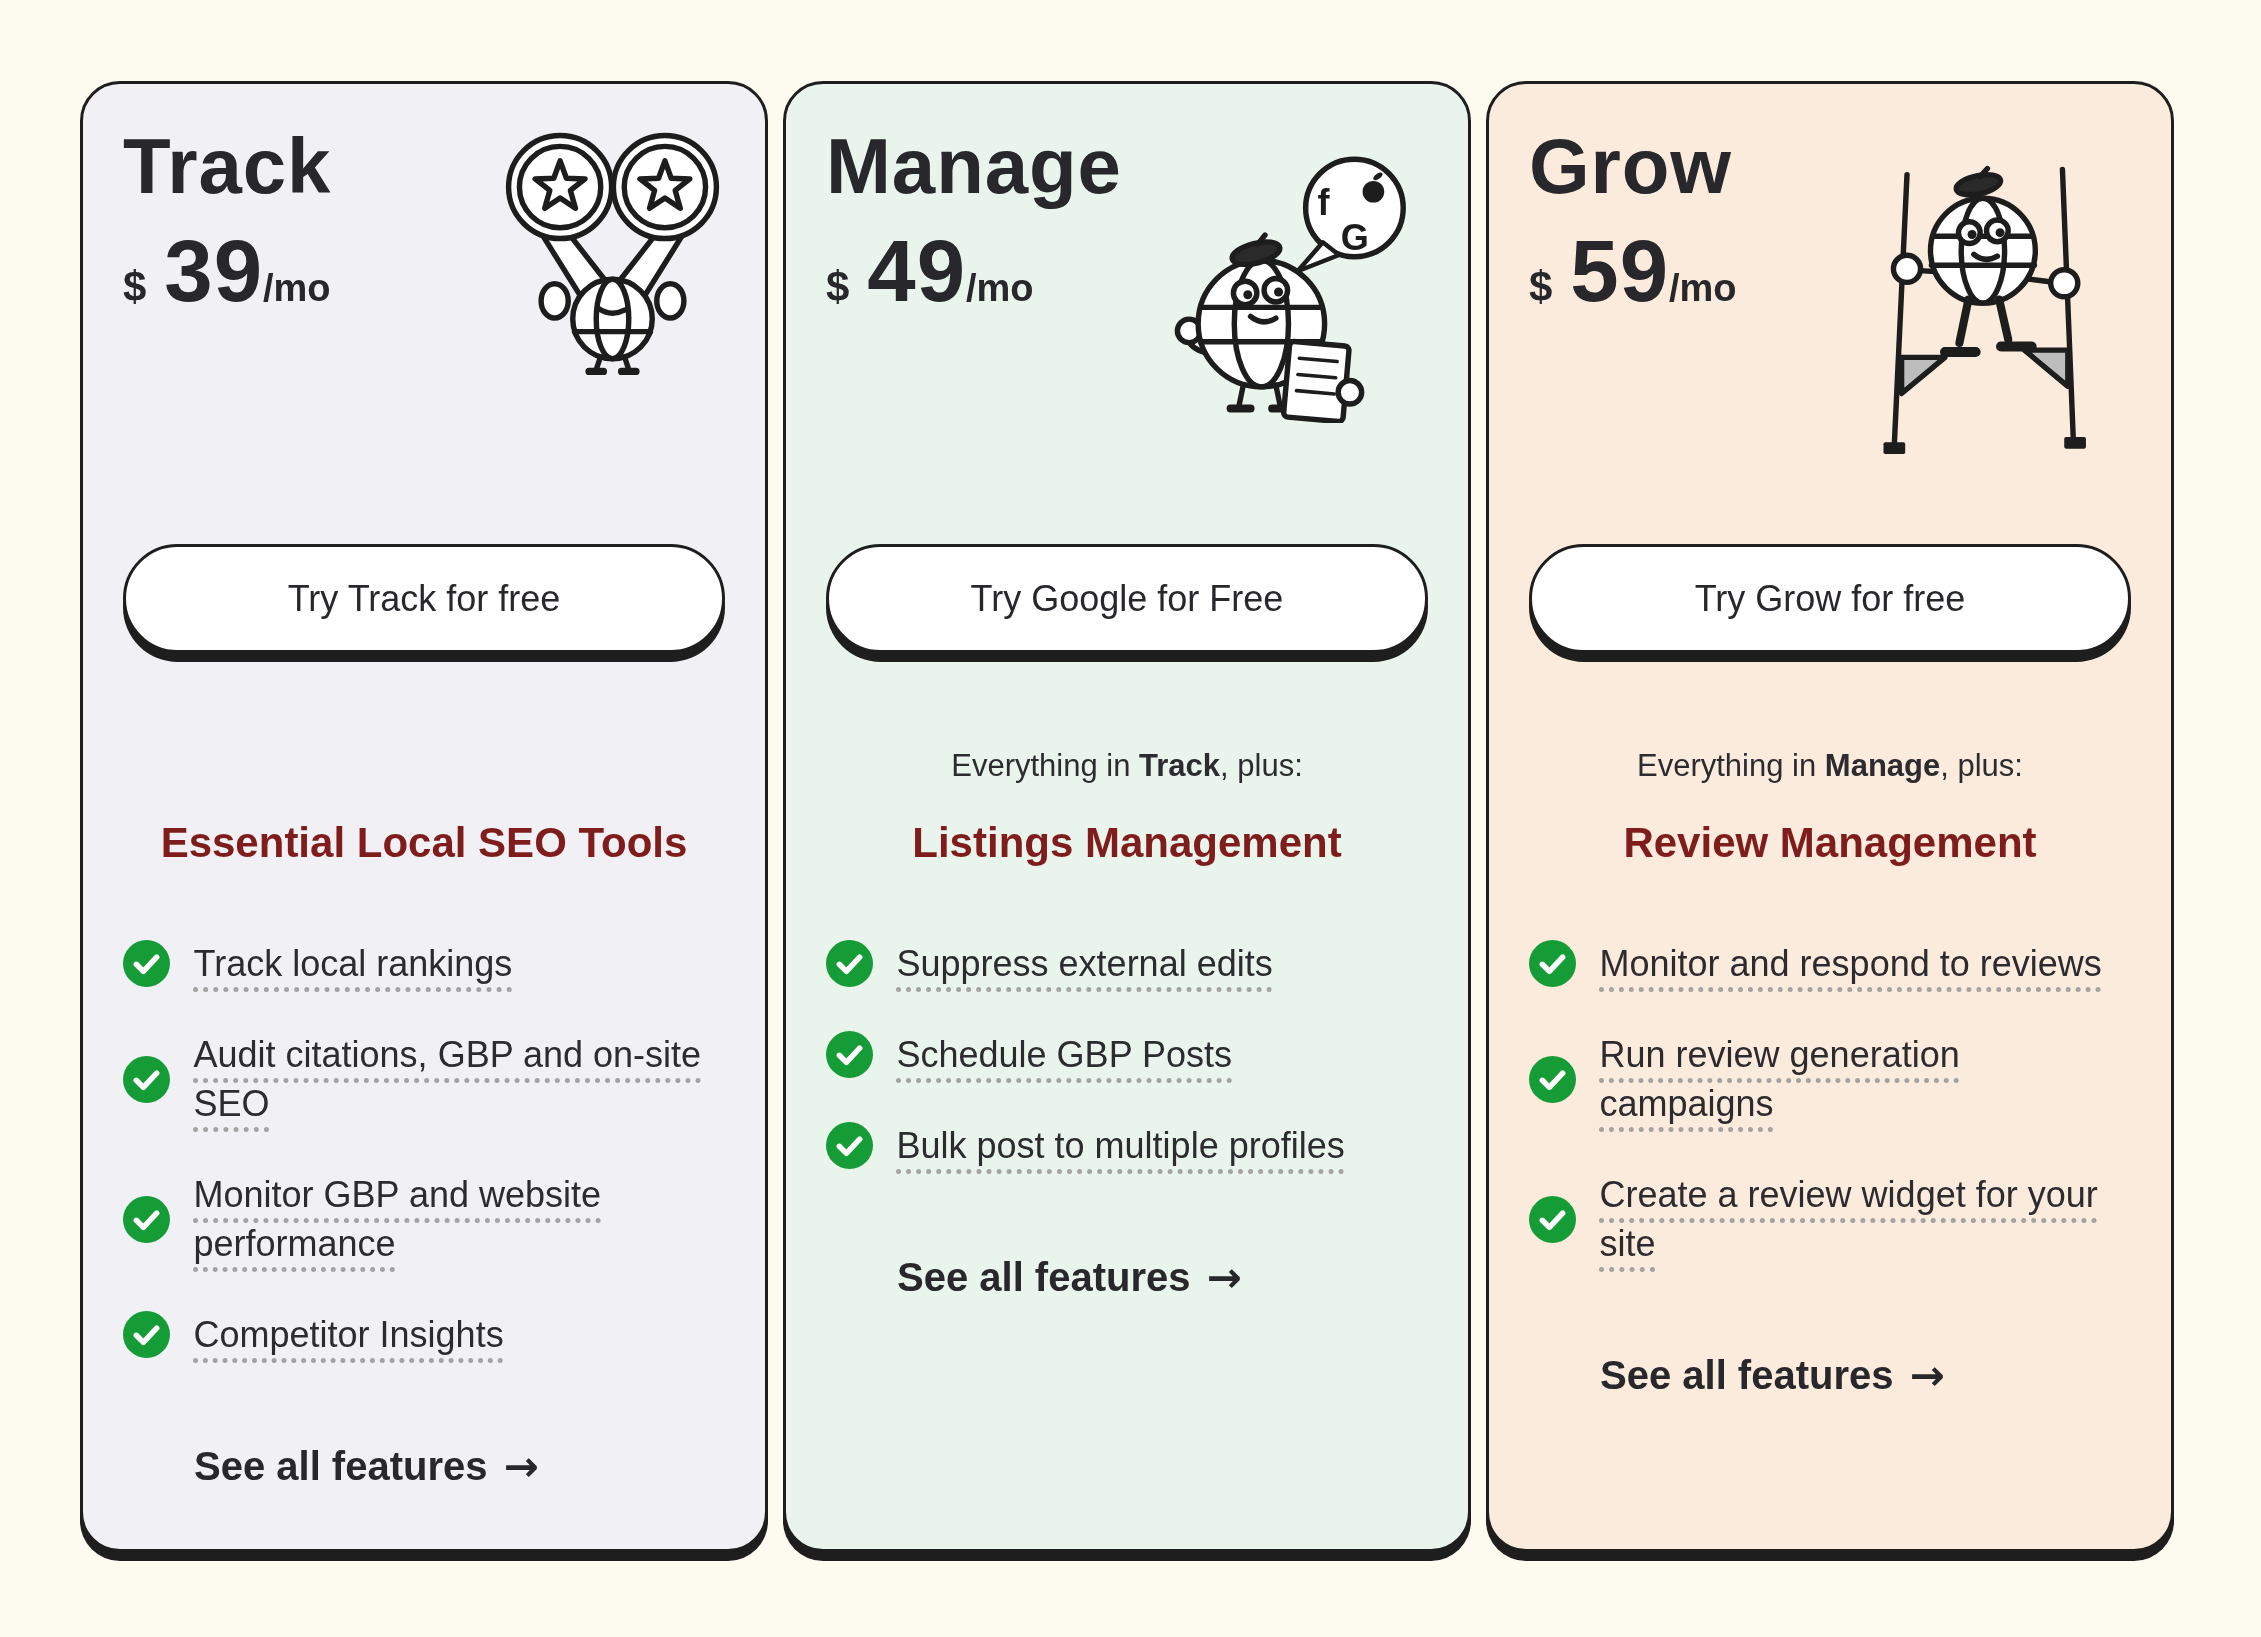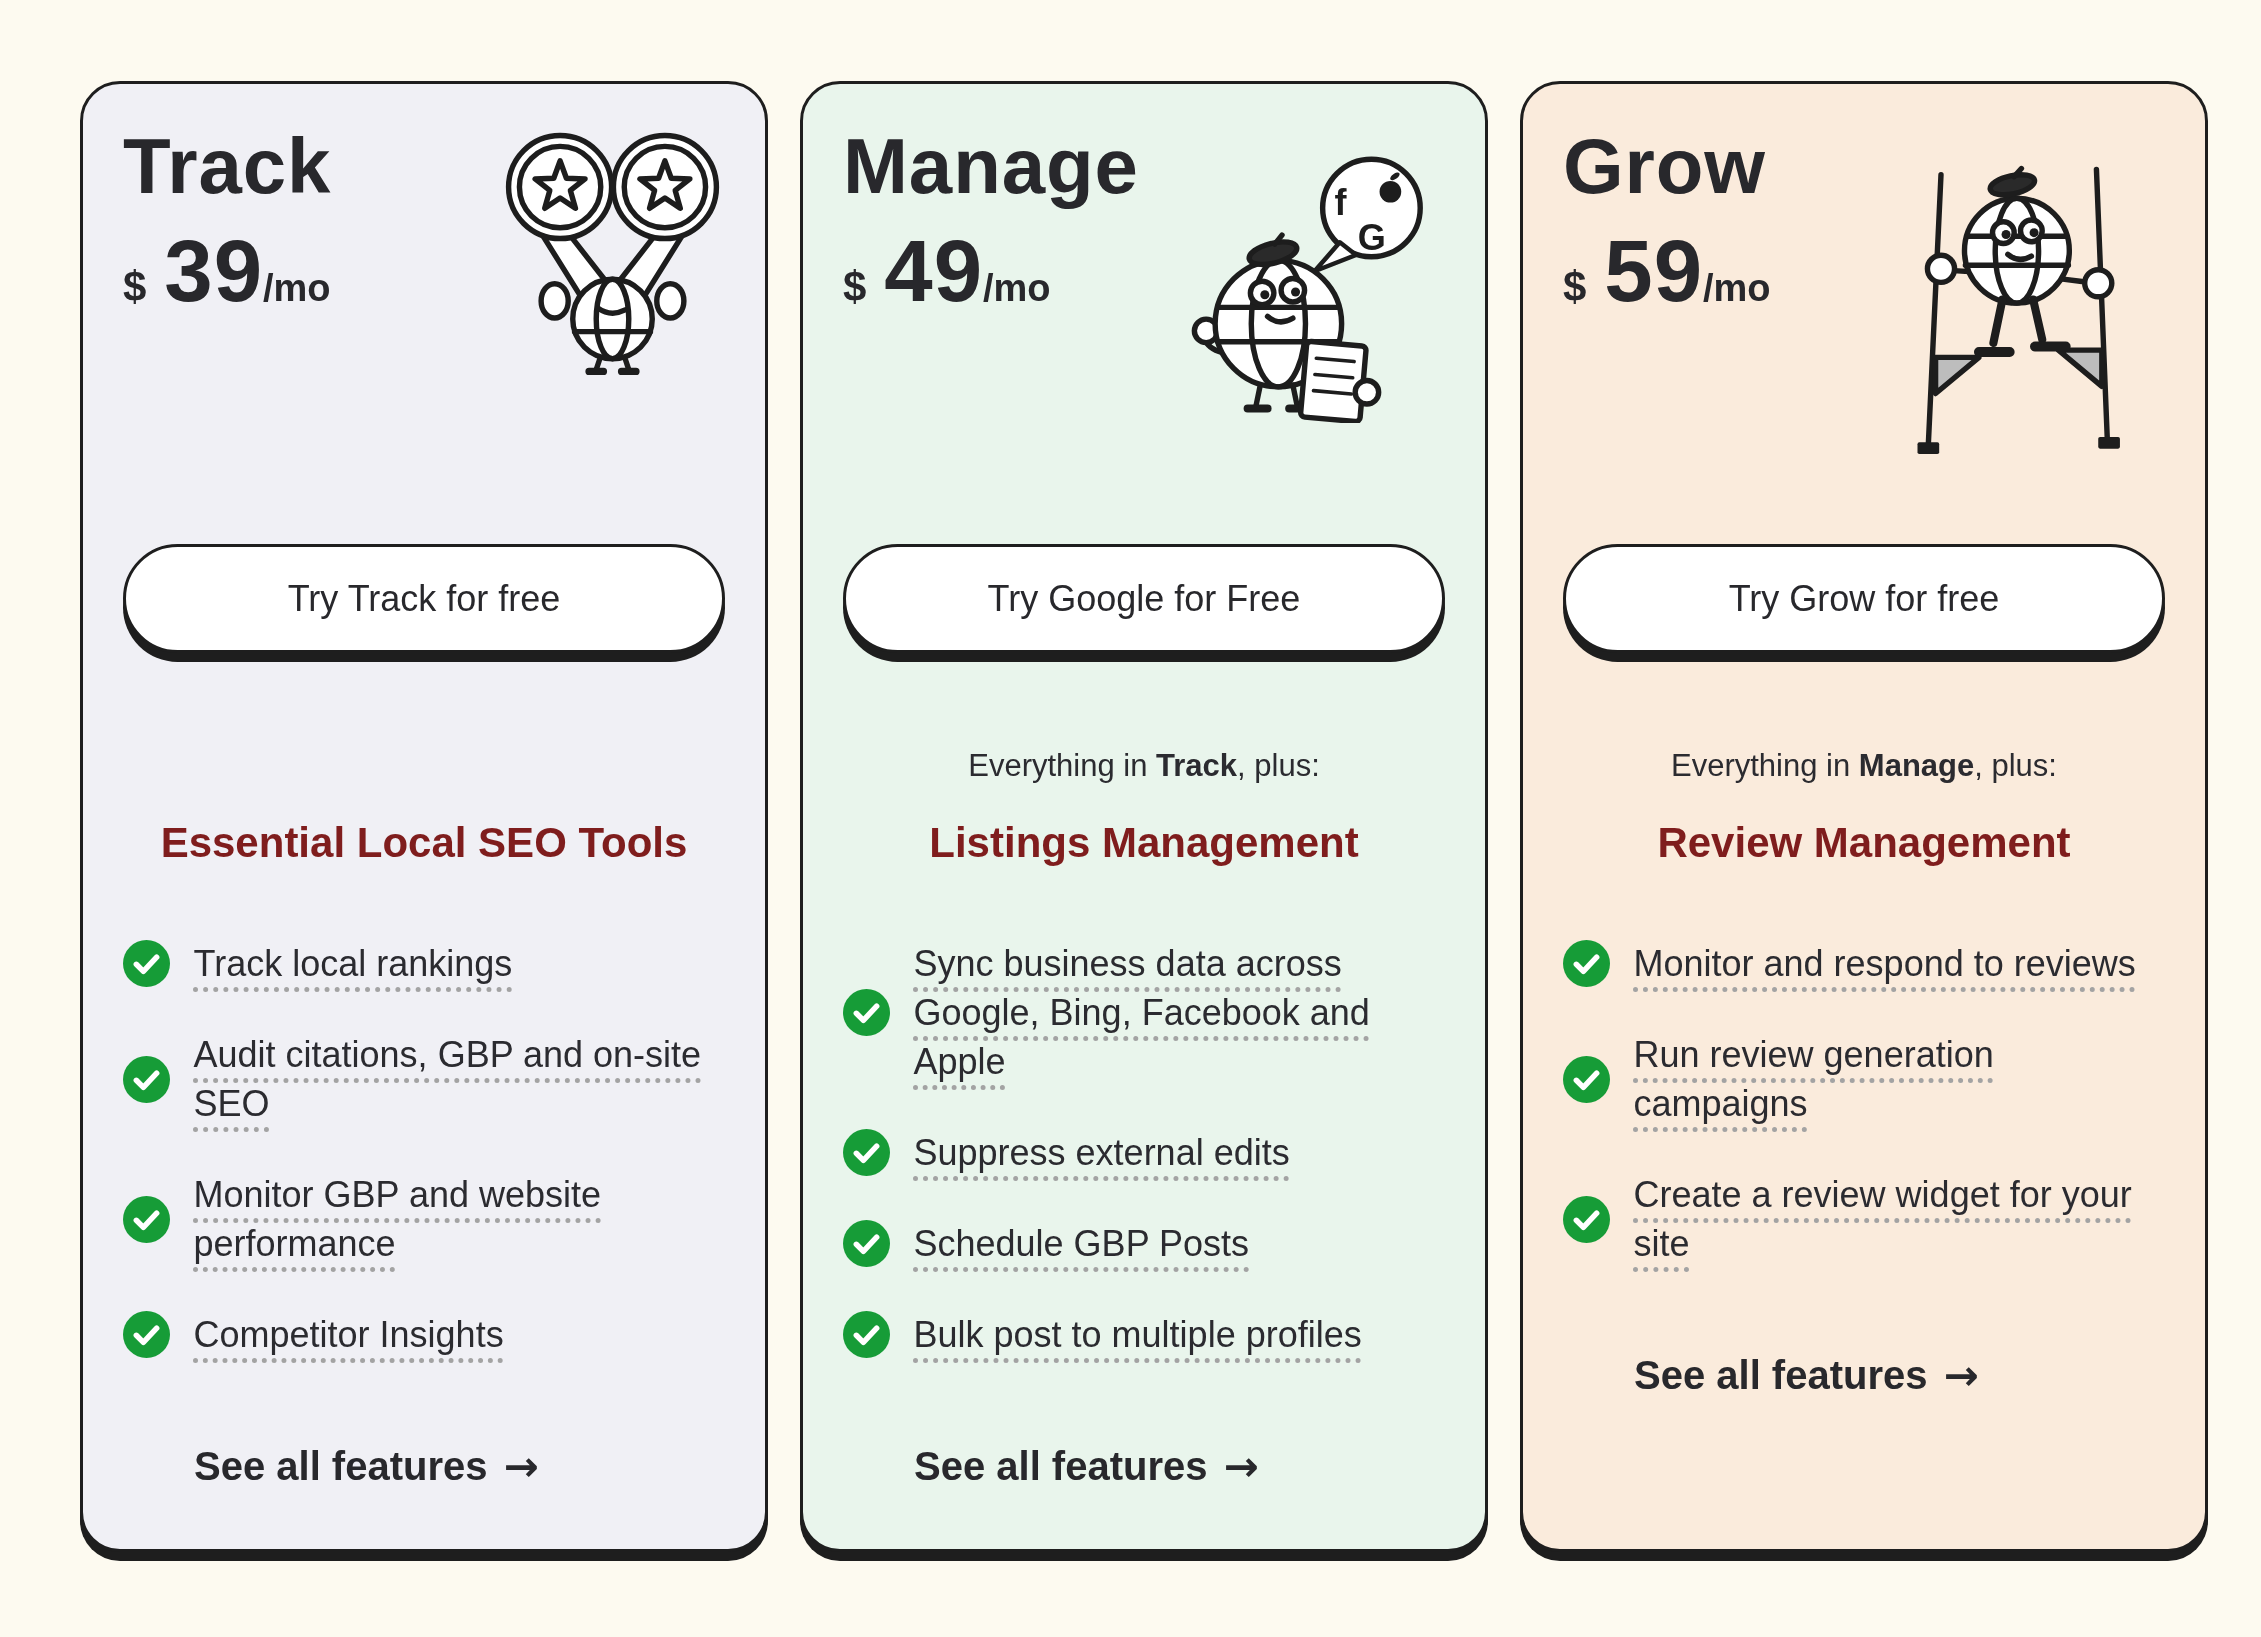--- a/index.html
+++ b/index.html
@@ -3,21 +3,21 @@
 <meta charset="utf-8">
 <style>
   html,body{margin:0;padding:0;}
   body{
     width:2262px;height:1637px;
     font-family:"Liberation Sans","DejaVu Sans",sans-serif;
     position:relative;overflow:hidden;
   }
   .cards{
     position:absolute;left:80px;top:81px;
-    display:flex;gap:32px;
+    display:flex;gap:15px;
   }
   .card{
     box-sizing:border-box;
     width:688px;height:1471px;
     border:3.6px solid #1E1E1E;
     border-radius:40px;
     box-shadow:0 9px 0 #1E1E1E;
     padding:43px 40px;
     position:relative;
     color:#2A2A2E;
@@ -206,27 +206,20 @@
     <div class="intro-line"><span>Everything in </span><b>Track</b><span>, plus:</span></div>
 
     <h2 class="section-title">Listings Management</h2>
 
     <ul class="feature-list">
       <li class="feature-item">
         <span class="check-wrap"><svg width="47" height="47" viewBox="0 0 60 60">
               <circle cx="30" cy="30" r="30" fill="#169C37"></circle>
               <path d="M17 31 L26 40 L43 22" stroke="#FFFFFF" stroke-width="7" fill="none" stroke-linecap="round" stroke-linejoin="round"></path>
             </svg></span>
-        <span class="feature-text">Sync business data across Google, Bing, Facebook and Apple</span>
-      </li>
-      <li class="feature-item">
-        <span class="check-wrap"><svg width="47" height="47" viewBox="0 0 60 60">
-              <circle cx="30" cy="30" r="30" fill="#169C37"></circle>
-              <path d="M17 31 L26 40 L43 22" stroke="#FFFFFF" stroke-width="7" fill="none" stroke-linecap="round" stroke-linejoin="round"></path>
-            </svg></span>
         <span class="feature-text">Suppress external edits</span>
       </li>
       <li class="feature-item">
         <span class="check-wrap"><svg width="47" height="47" viewBox="0 0 60 60">
               <circle cx="30" cy="30" r="30" fill="#169C37"></circle>
               <path d="M17 31 L26 40 L43 22" stroke="#FFFFFF" stroke-width="7" fill="none" stroke-linecap="round" stroke-linejoin="round"></path>
             </svg></span>
         <span class="feature-text">Schedule GBP Posts</span>
       </li>
       <li class="feature-item">

